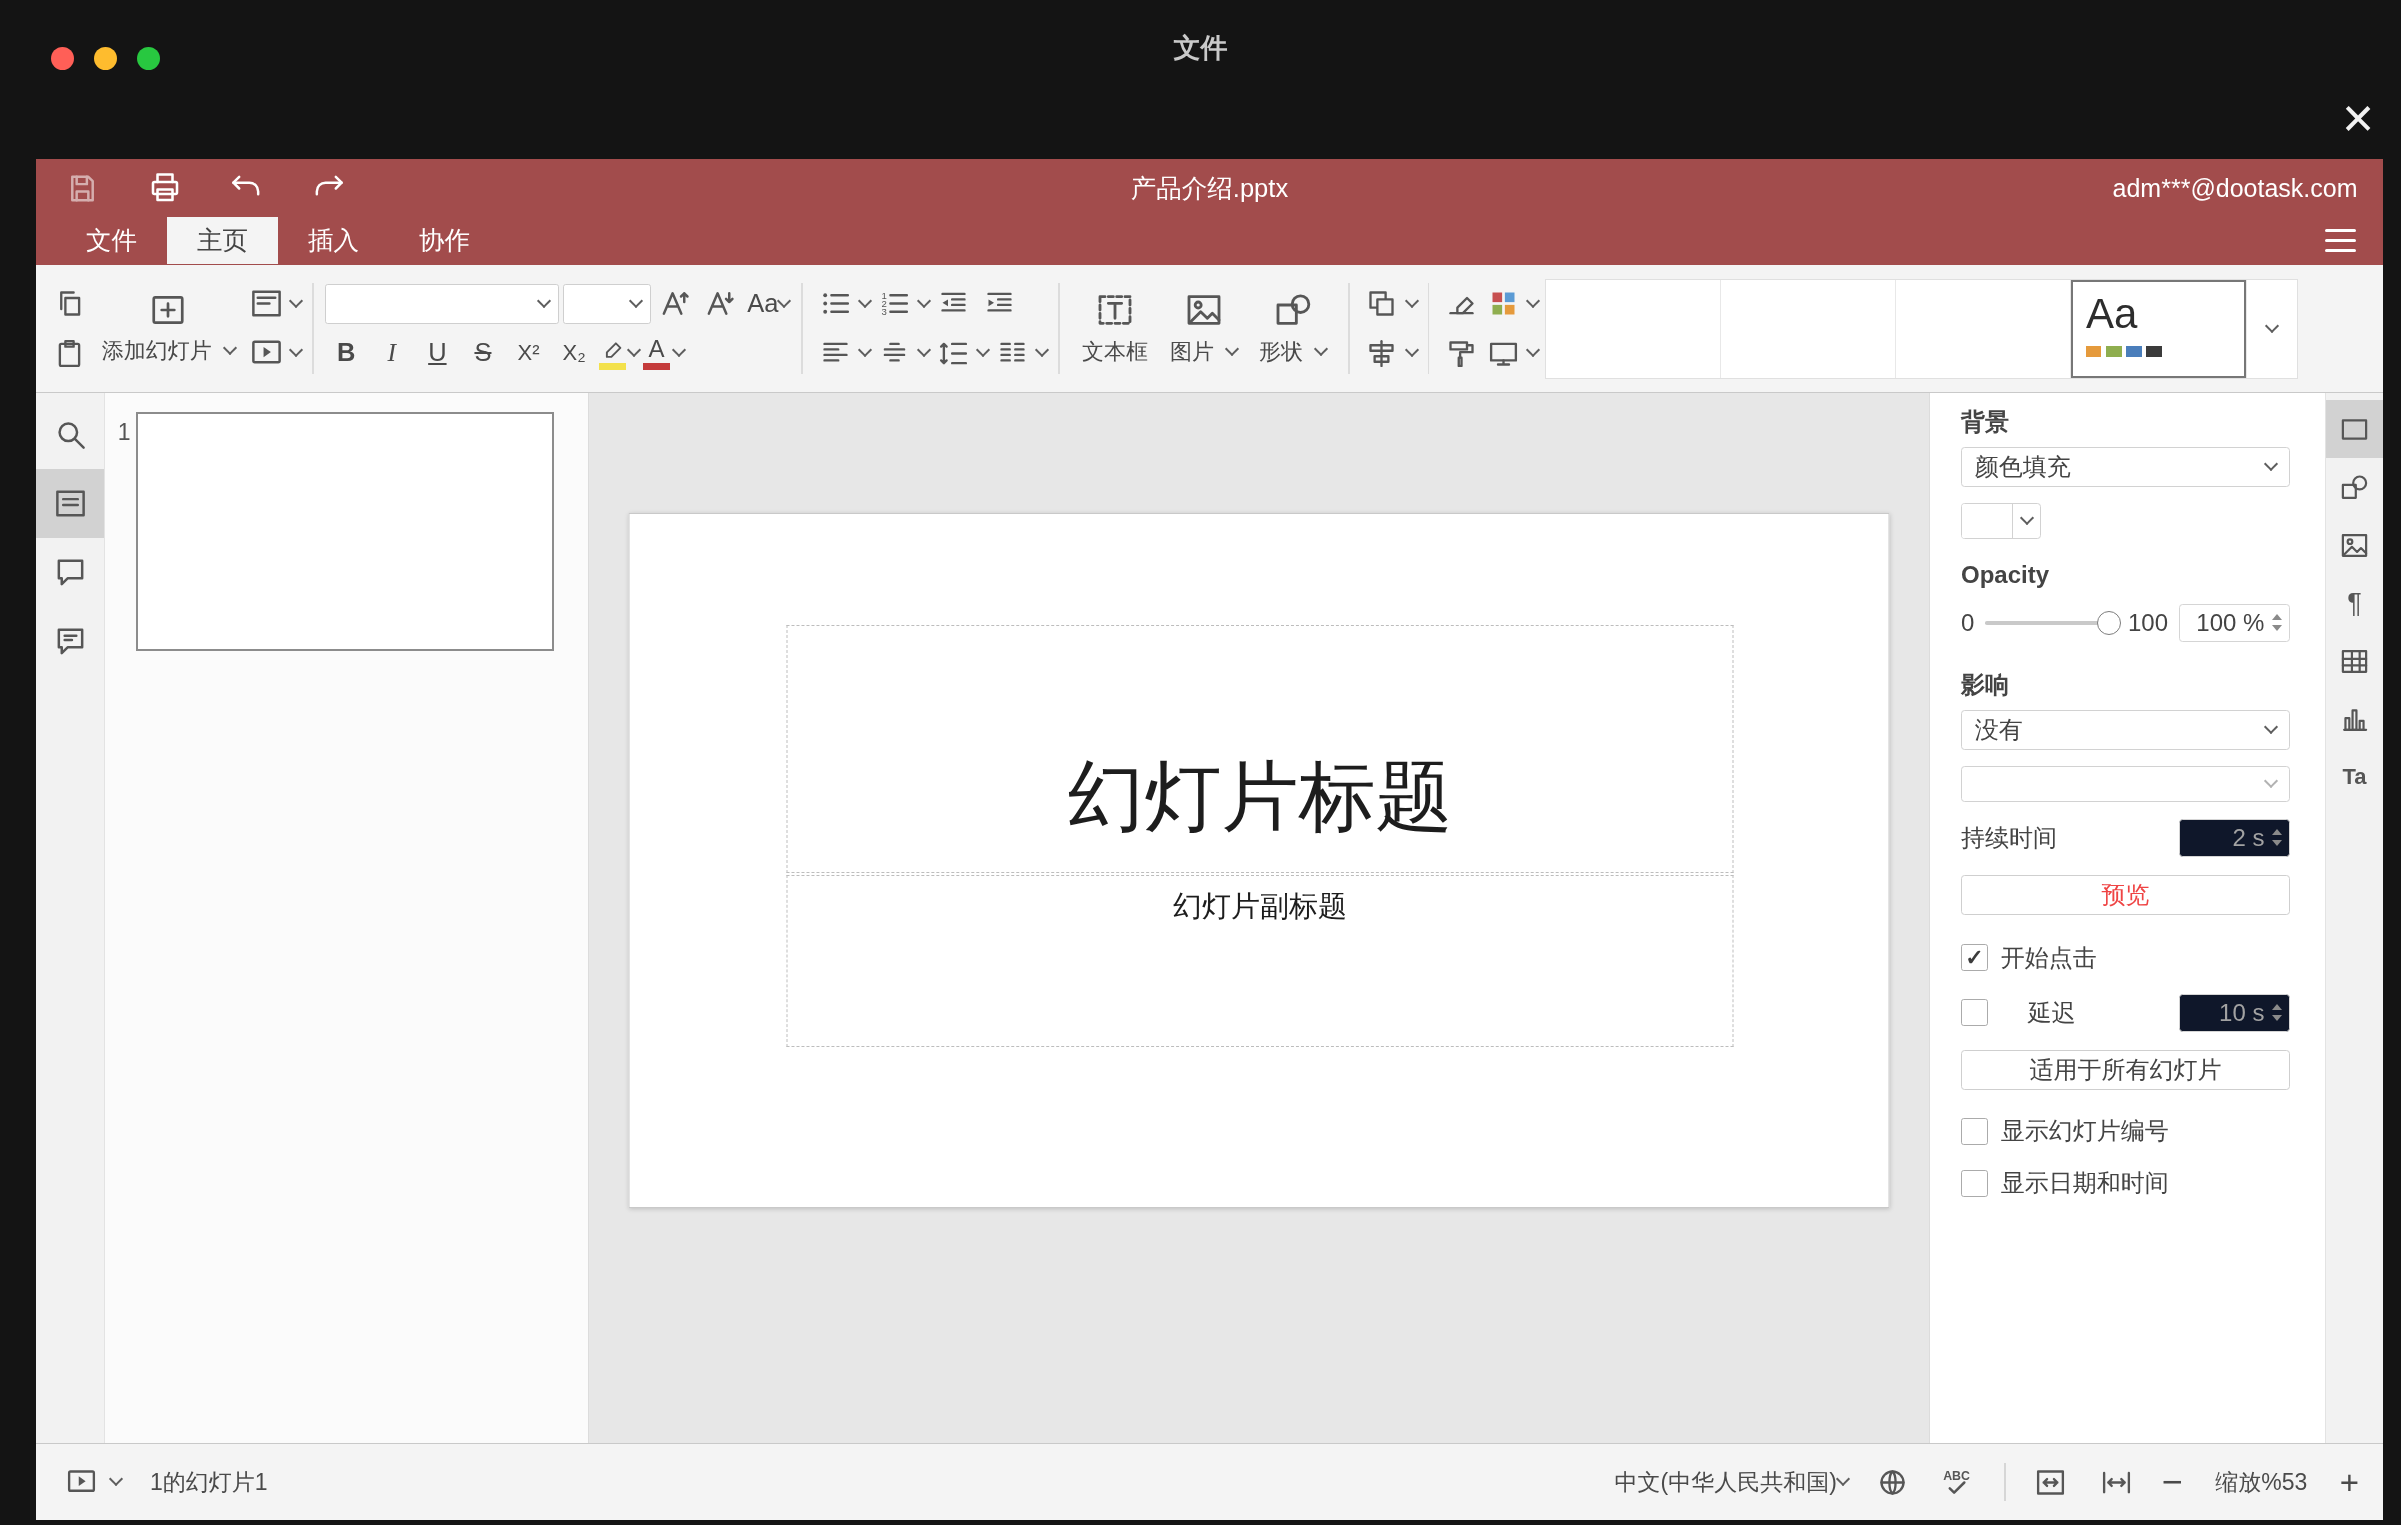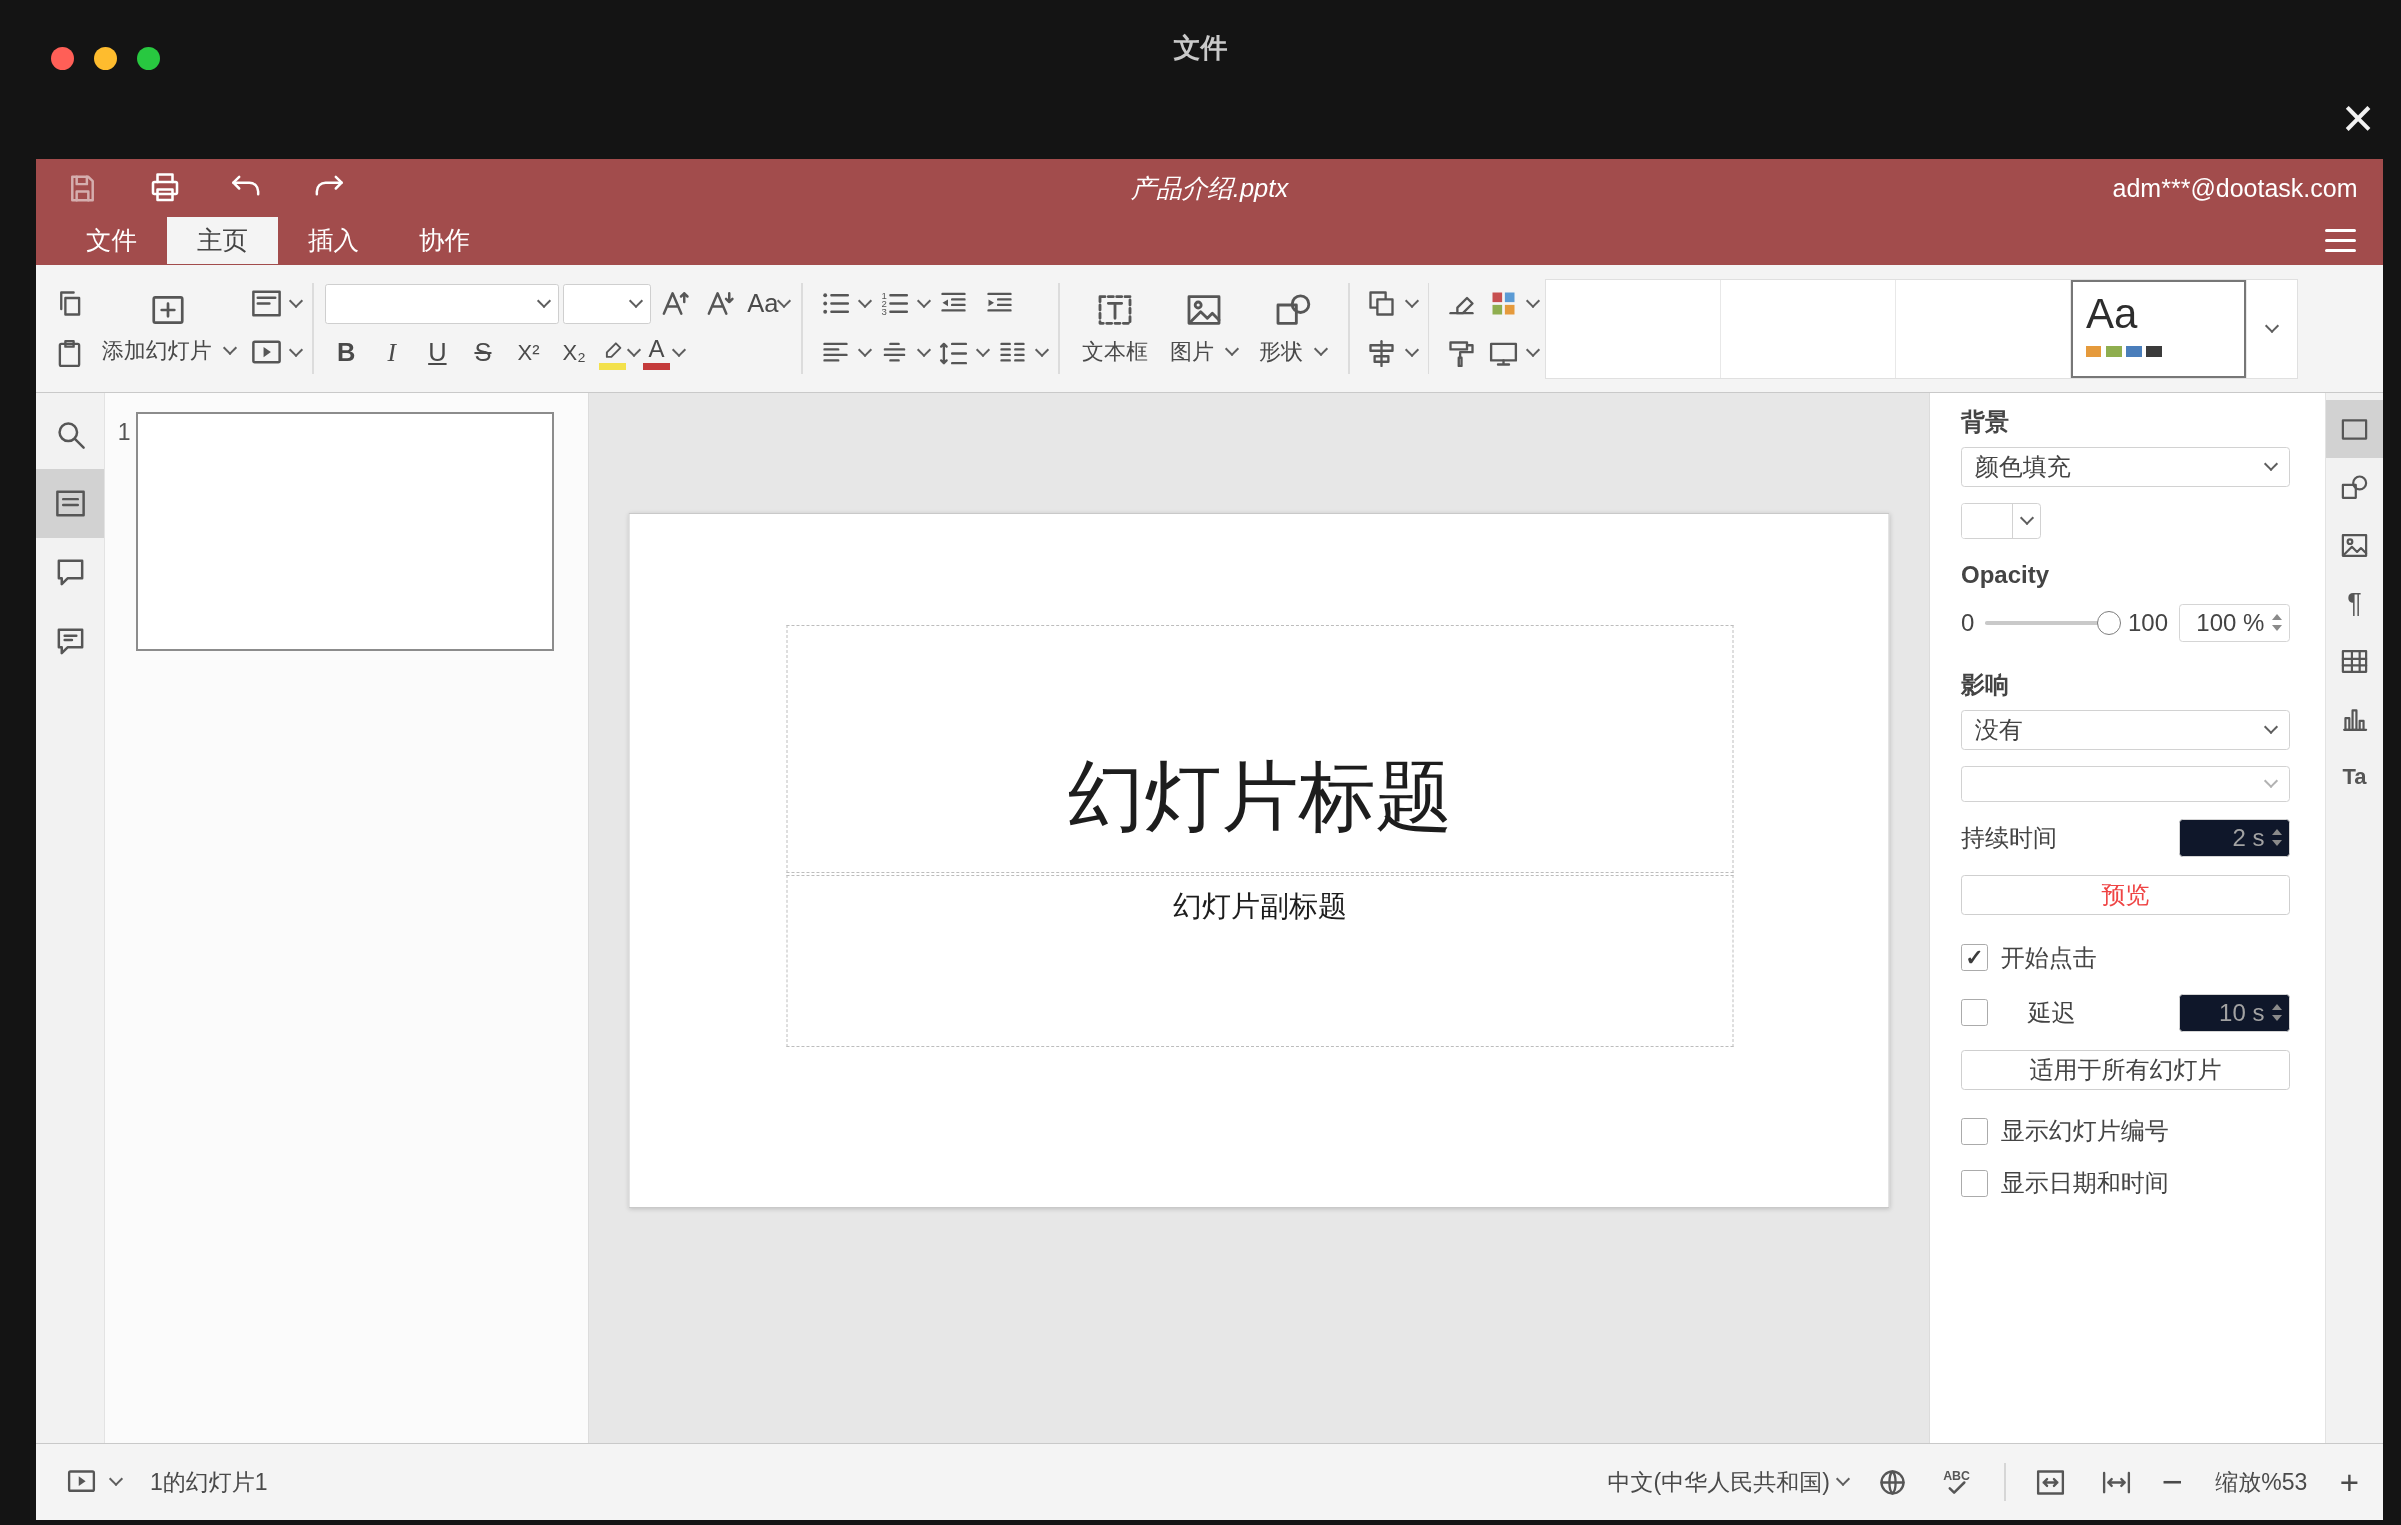--- a/index.html
+++ b/index.html
@@ -14,21 +14,21 @@
   .window-title{color:#c9c9c9;font-size:27px;font-weight:700;}
   .close-x{position:absolute;top:91px;right:27px;color:#f2f2f2;font-size:55px;line-height:1;font-weight:300;}
 
   
   .editor{position:absolute;left:36px;top:159px;width:2347px;height:1361px;background:#f4f4f4;display:flex;flex-direction:column;}
 
   
   .hdr{height:106px;background:#a24c4c;flex:0 0 auto;position:relative;color:#fff;}
   .hdr-row1{display:flex;align-items:center;height:58px;padding:0 25.5px;position:relative;}
   .hdr-icons{display:flex;gap:40px;align-items:center;}
-  .doc-title{position:absolute;left:0;right:0;text-align:center;font-size:25.5px;color:#fff;pointer-events:none;font-style:italic;}
+  .doc-title{position:absolute;left:0;right:0;text-align:center;font-size:25.5px;color:#fff;pointer-events:none;}
   .user-email{margin-left:auto;font-size:25px;color:#fff;}
   .tabs{display:flex;height:47px;padding-left:20px;align-items:stretch;}
   .tab{padding:0 30px;display:flex;align-items:center;font-size:25.5px;color:#fff;}
   .tab.active{background:#f4f4f4;color:#444;}
   .burger{position:absolute;right:27px;bottom:12.8px;display:flex;flex-direction:column;gap:6.4px;}
   .burger i{display:block;width:31px;height:3.6px;background:#fff;border-radius:1.8px;}
 
   
   .toolbar{height:128px;background:#f4f4f4;border-bottom:1.8px solid #c9c9c9;display:flex;align-items:center;padding:0 12.8px;flex:0 0 auto;}
   .tdiv{width:1.8px;height:91px;background:#dcdcdc;margin:0 11px;flex:0 0 auto;}
@@ -645,21 +645,21 @@
       <span class="icon-btn">
         <svg class="ln" width="33" height="33" viewBox="0 0 24 24">
             <rect x="3" y="4" width="18" height="14" rx="1"></rect>
             <path d="M10 7.5l5 3.5-5 3.5z" style="fill:#565656;stroke:none"></path>
           </svg>
       </span>
       <i class="chev"></i>
       <span class="sb-caption">1的幻灯片1</span>
     </div>
     <div class="sb-right">
-      <span class="trow" style="gap:8px">
+      <span class="trow" style="gap:1px">
         <span>中文(中华人民共和国)</span>
           <i class="chev"></i>
       </span>
       <span class="icon-btn">
         <svg class="ln" width="33" height="33" viewBox="0 0 24 24">
             <circle cx="12" cy="12" r="8"></circle>
             <path d="M4 12h16M12 4c3 2.5 3 13.5 0 16-3-2.5-3-13.5 0-16z"></path>
           </svg>
       </span>
       <span class="icon-btn">

